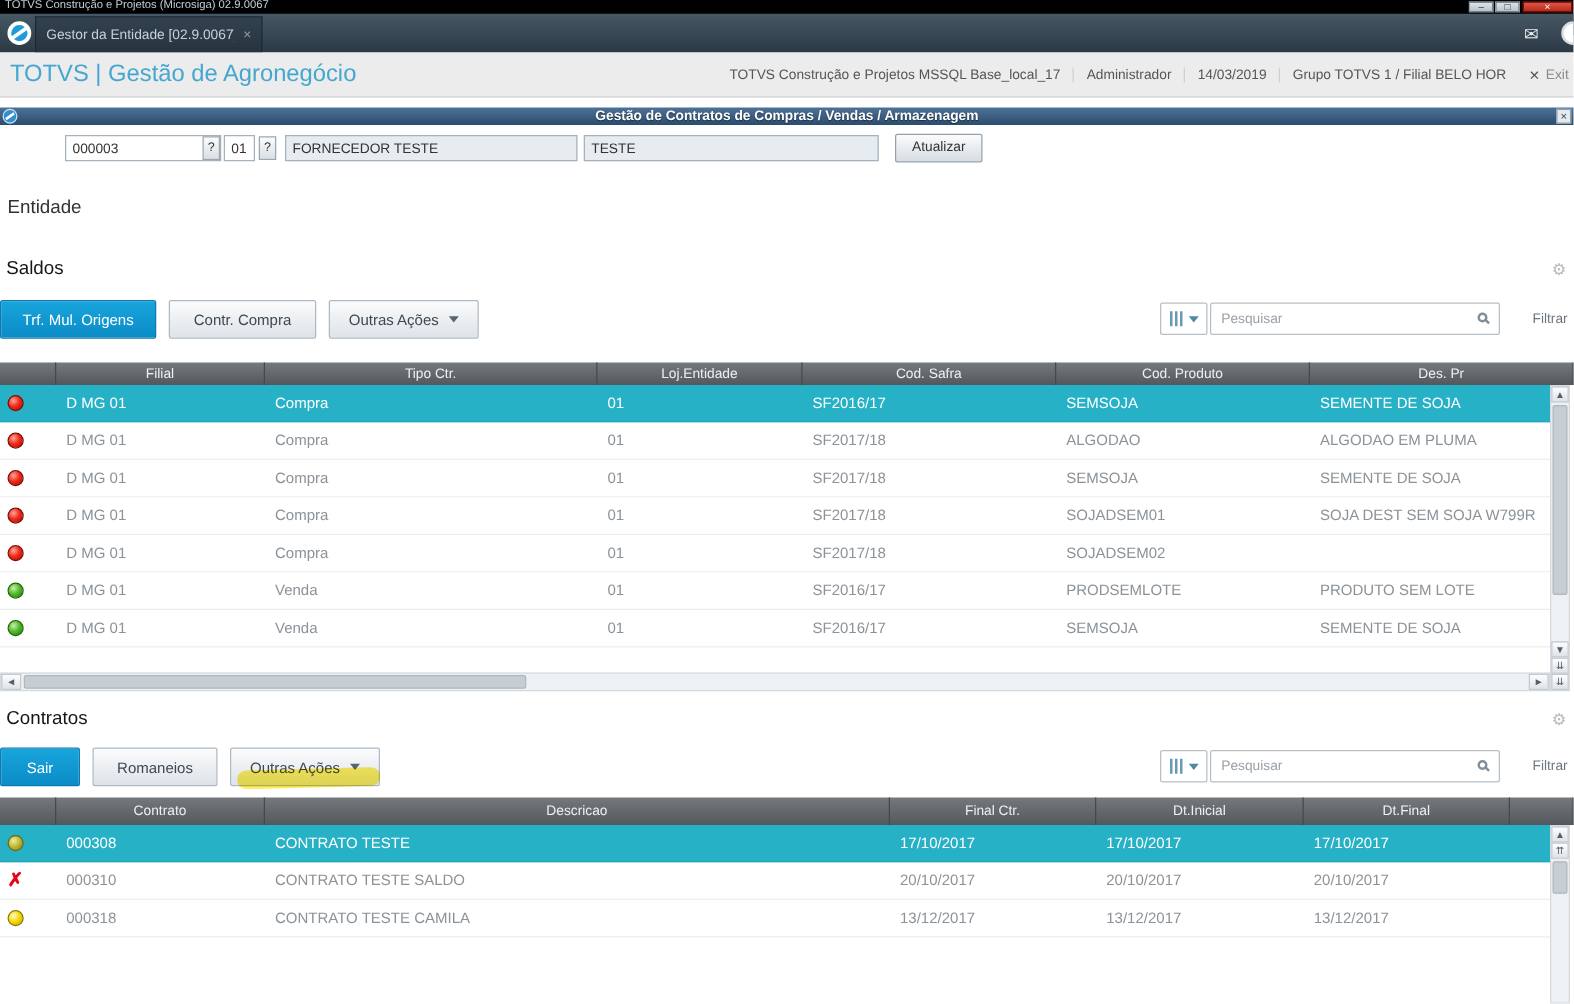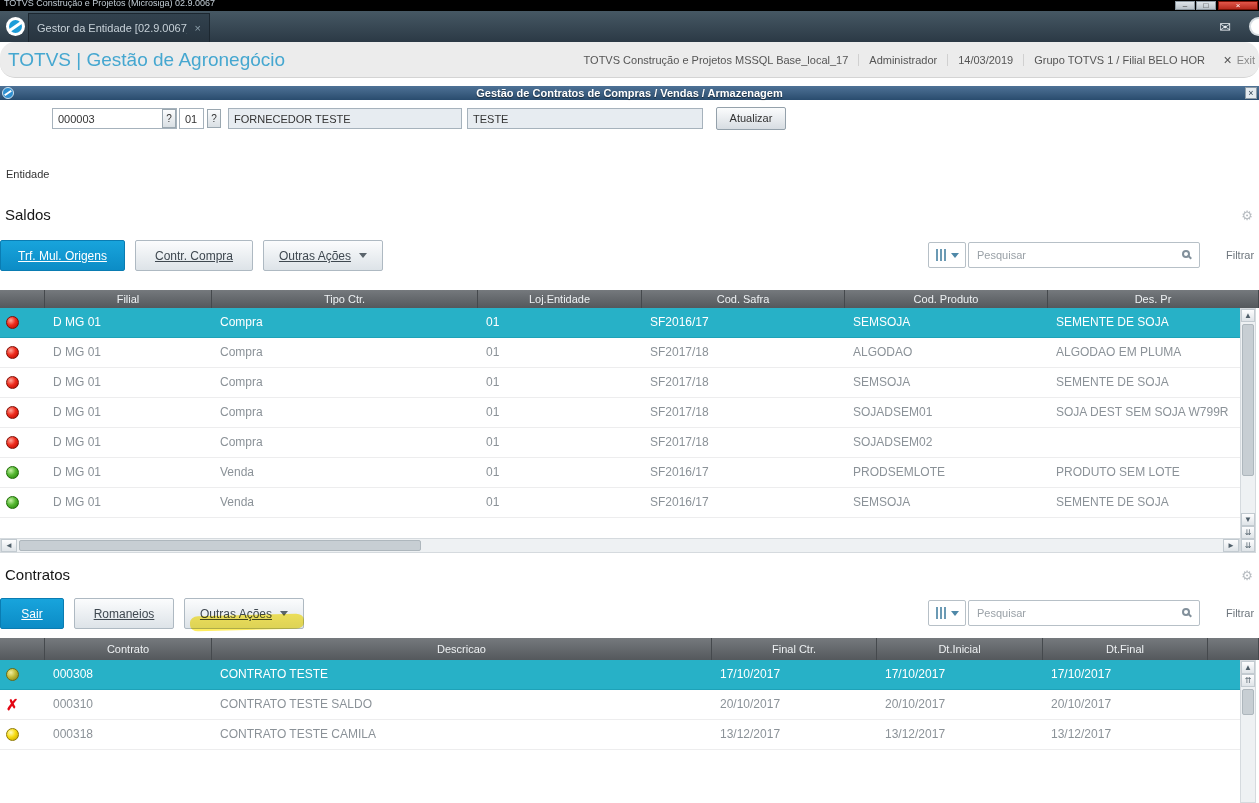--- a/index.html
+++ b/index.html
@@ -23,40 +23,40 @@
                         background:#fff; transform:rotate(-35deg); }
   #tab-active { position:absolute; left:28px; top:2px; width:182px; height:29px; display:flex; align-items:center; gap:8px;
                 padding:0 8px; background:linear-gradient(#32424e,#27343f); border:1px solid #1c2730; border-bottom:none;
                 color:#c7d1d8; font-size:11px; }
   #tab-active .tab-label { flex:1; white-space:nowrap; overflow:hidden; }
   .tab-x { color:#8da0ab; font-size:11px; }
   #envelope { position:absolute; right:28px; top:8px; color:#e9eef2; font-size:14px; }
   #tray-circle { position:absolute; right:-9px; top:6px; width:19px; height:19px; border-radius:50%; background:#fff; border:2px solid #d8dee2; }
 
   
-  #appbar { position:absolute; left:0; top:42px; width:1259px; height:36px; background:#ececec; border-bottom:1px solid #d4d4d4;border-radius:15px; }
+  #appbar { position:absolute; left:0; top:42px; width:1259px; height:36px; background:#ececec; border-bottom:1px solid #d4d4d4; }
   #brand { position:absolute; left:8px; top:50%; transform:translateY(-50%); font-size:19px; color:#45a7d0; white-space:nowrap; }
   #meta { position:absolute; right:44px; top:0; height:100%; display:flex; align-items:center; font-size:11px; color:#555; }
   .meta-item { padding:0 10px; border-right:1px solid #d0d0d0; white-space:nowrap; }
   .meta-item:last-child { border-right:none; }
   #exit { position:absolute; right:4px; top:0; height:100%; display:flex; align-items:center; gap:5px; }
   #exit .x { font-size:14px; color:#555; } #exit .lbl { font-size:11px; color:#8a8a8a; }
 
   
   #dialogbar { position:absolute; left:0; top:86px; width:1259px; height:14px; display:flex; align-items:center;
                background:linear-gradient(#4e7296,#2a4c6e); }
   #dlg-icon { position:absolute; left:2px; top:1px; width:12px; height:12px; border-radius:50%; background:#2f8fd0; border:1px solid #cfe2f0; }
   #dlg-icon::before { content:""; position:absolute; left:1px; top:4px; width:8px; height:2px; background:#fff; transform:rotate(-35deg); }
   #dlg-title { flex:1; text-align:center; color:#fff; font-size:11px; font-weight:bold; text-shadow:0 1px 1px rgba(0,0,0,.55); }
   #dlg-close { position:absolute; right:2px; top:1px; width:12px; height:12px; background:#e4eaef; border:1px solid #8e9ca7;
                color:#2d4052; font-size:9px; line-height:10px; text-align:center; }
 
   
   #entity-form { position:absolute; left:0; top:100px; width:1259px; height:42px; }
-  #entity-label { position:absolute; left:6px; top:22px; font-size:11px; color:#333;margin-top:46px; }
+  #entity-label { position:absolute; left:6px; top:11px; font-size:15px; color:#333;margin-top:46px; }
   .tinput { position:absolute; top:8px; height:21px; border:1px solid #a6b2bc; background:#fff; font-size:11px; color:#333;
             padding:0 5px; font-family:"Liberation Sans", sans-serif; }
   .tinput.ro { background:#e7ecf1; }
   #inp-code { left:52px; width:125px; }
   #inp-store { left:179px; width:25px; }
   #inp-name { left:228px; width:234px; }
   #inp-alias { left:467px; width:236px; }
   .qbtn { position:absolute; top:9px; width:14px; height:19px; font-size:10px; line-height:17px; text-align:center;
           background:linear-gradient(#fbfcfd,#d9dfe4); border:1px solid #9aa7b0; color:#333; }
   #q1 { left:162px; } #q2 { left:207px; }
@@ -64,21 +64,21 @@
                    background:linear-gradient(#fbfcfd,#d7dde2); border:1px solid #94a1ab; border-radius:2px; text-align:center; line-height:21px; }
 
   
   .section-title { position:absolute; left:5px; font-size:15px; color:#161616; }
   .gear { position:absolute; right:6px; font-size:13px; color:#b6bbc0; }
 
   
   .toolbar { position:absolute; left:0; width:1259px; height:32px; }
   .tbtn { position:absolute; top:0; height:31px; display:flex; align-items:center; justify-content:center; gap:8px;
           font-size:12px; border-radius:2px; }
-  .tbtn .ul { text-decoration:underline; white-space:nowrap; }
+  .tbtn .ul { white-space:nowrap; }
   .tbtn.primary { background:linear-gradient(#18a4dc,#0c8cc6); border:1px solid #0a7cb2; color:#fff; }
   .tbtn.plain { background:linear-gradient(#fbfcfd,#dde3e8); border:1px solid #aeb9c2; color:#3f4850; }
   .tri-down { width:0; height:0; border-left:4px solid transparent; border-right:4px solid transparent; border-top:5px solid #5a646c; }
   .col-btn { position:absolute; left:928px; top:2px; width:38px; height:26px; background:#fff; border:1px solid #b7c0c7;
              border-radius:2px; display:flex; align-items:center; justify-content:center; gap:2px; }
   .col-bar { width:2px; height:12px; background:#6b9ab4; }
   .col-btn .tri-down { margin-left:3px; border-top-color:#4e88a8; }
   .searchbox { position:absolute; left:968px; top:2px; width:232px; height:26px; background:#fff; border:1px solid #b7c0c7; border-radius:2px; }
   .searchbox input { width:100%; height:100%; border:none; outline:none; font-size:11px; color:#444; padding:0 26px 0 8px;
                      font-family:"Liberation Sans", sans-serif; background:transparent; }

